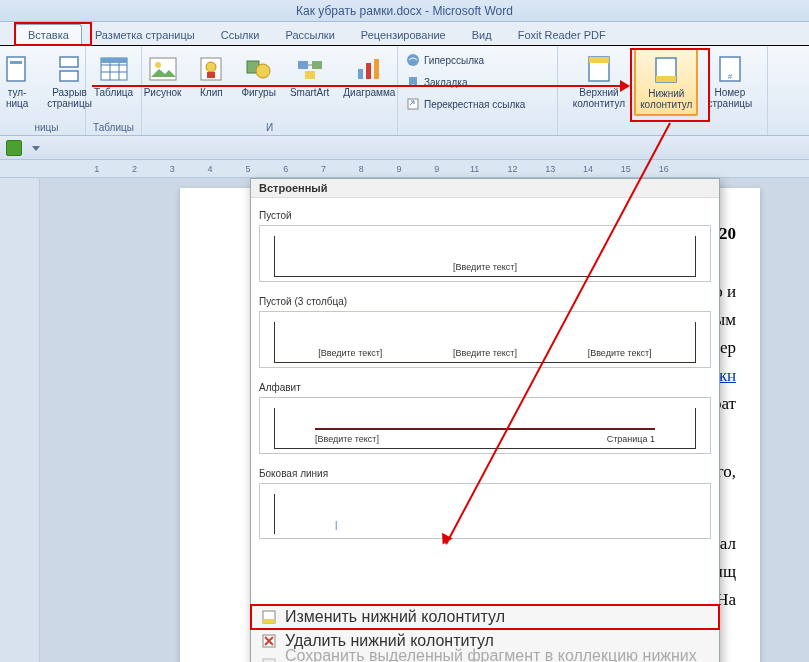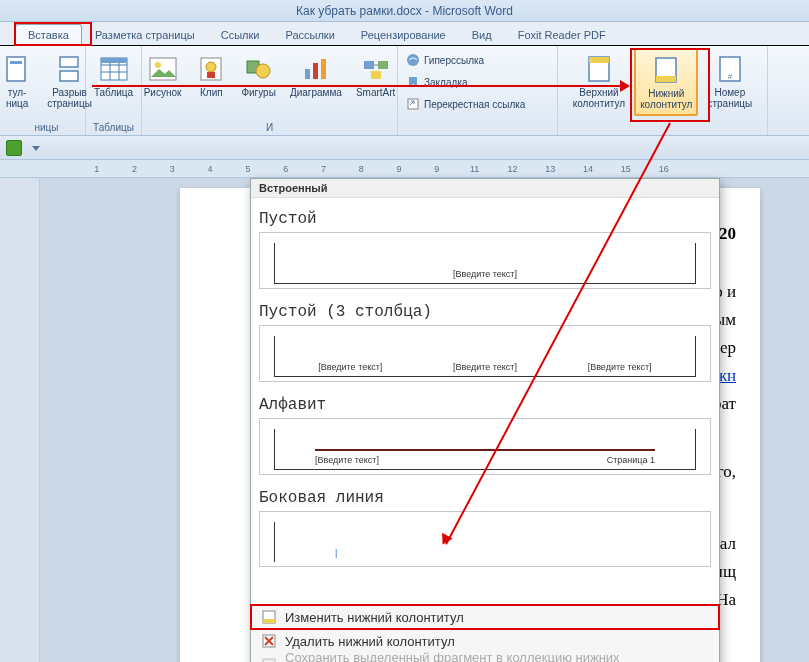--- a/index.html
+++ b/index.html
@@ -183,24 +183,23 @@
     background: #f0f0f0;
     border-bottom: 1px solid #ddd;
   }
   .dd-scroll {
     flex:1;
     overflow-y:auto;
     padding: 4px 8px;
     background:#fff;
   }
   .gal-label {
-    font-size: 16px;
+    font-size: 10px;
     color:#333;
     padding: 8px 0 2px;
-    font-family: Liberation Mono, monospace;
   }
   .gal-item {
     border: 1px solid #c3c9ce;
     background: #fff;
     margin: 2px 0 6px;
     padding: 10px 14px 4px;
     min-height: 50px;
   }
   .gal-preview {
     border: 1px solid #333;
@@ -227,21 +226,21 @@
   .gal-preview.side { border:none; border-left:1px solid #333; justify-content:flex-start; padding-left:60px;}
   .dd-footer {
     border-top: 1px solid #ccc;
     background: #f6f6f6;
   }
   .dd-menuitem {
     display:flex;
     align-items:center;
     gap: 8px;
     padding: 4px 10px;
-    font-size: 13px;
+    font-size: 16px;
     color:#333;
     cursor:pointer;
     height: 24px;
   }
   .dd-menuitem.highlighted { outline: 2px solid #d00; outline-offset:-1px; }
   .dd-menuitem.disabled { color:#aaa; }
   .dd-menuitem .mi-icon { width:16px; height:16px; }
   
   .svg-page { stroke:#5a86b4; stroke-width:1.5; fill:#fff;}
   
@@ -340,37 +339,37 @@
             <svg width="28" height="24">
               <rect x="2" y="4" width="12" height="12" fill="#7fb06f" stroke="#4a8040"></rect>
               <circle cx="18" cy="14" r="7" fill="#f0d050" stroke="#c09020"></circle>
             </svg>
           </div>
         <div class="rbtn-label">Фигуры</div>
       </div>
       <div class="rbtn">
         <div class="rbtn-icon">
             <svg width="28" height="24">
-              <rect x="3" y="12" width="5" height="10" fill="#6fa0d0"></rect>
-              <rect x="11" y="6" width="5" height="16" fill="#d04030"></rect>
-              <rect x="19" y="2" width="5" height="20" fill="#f0a030"></rect>
-            </svg>
-          </div>
-        <div class="rbtn-label">Диаграмма</div>
-      </div>
-      <div class="rbtn">
-        <div class="rbtn-icon">
-            <svg width="28" height="24">
               <rect x="2" y="4" width="10" height="8" fill="#6fa0d0"></rect>
               <rect x="16" y="4" width="10" height="8" fill="#7fb06f"></rect>
               <rect x="9" y="14" width="10" height="8" fill="#f0d050"></rect>
               <path d="M12 8 L16 8" stroke="#888"></path>
             </svg>
           </div>
         <div class="rbtn-label">SmartArt</div>
+      </div>
+      <div class="rbtn">
+        <div class="rbtn-icon">
+            <svg width="28" height="24">
+              <rect x="3" y="12" width="5" height="10" fill="#6fa0d0"></rect>
+              <rect x="11" y="6" width="5" height="16" fill="#d04030"></rect>
+              <rect x="19" y="2" width="5" height="20" fill="#f0a030"></rect>
+            </svg>
+          </div>
+        <div class="rbtn-label">Диаграмма</div>
       </div>
     </div>
     <div class="rgroup-label">И</div>
   </div>
 
   <div class="rgroup" style="width:160px;">
     <div class="rgroup-content" style="flex-direction:column; gap:2px; width:100%; padding-top:2px;text-align:center;">
       <div class="small-rbtn">
         <span class="smicon"><svg width="14" height="14">
               <circle cx="7" cy="7" r="6" fill="#6fa0d0"></circle>

